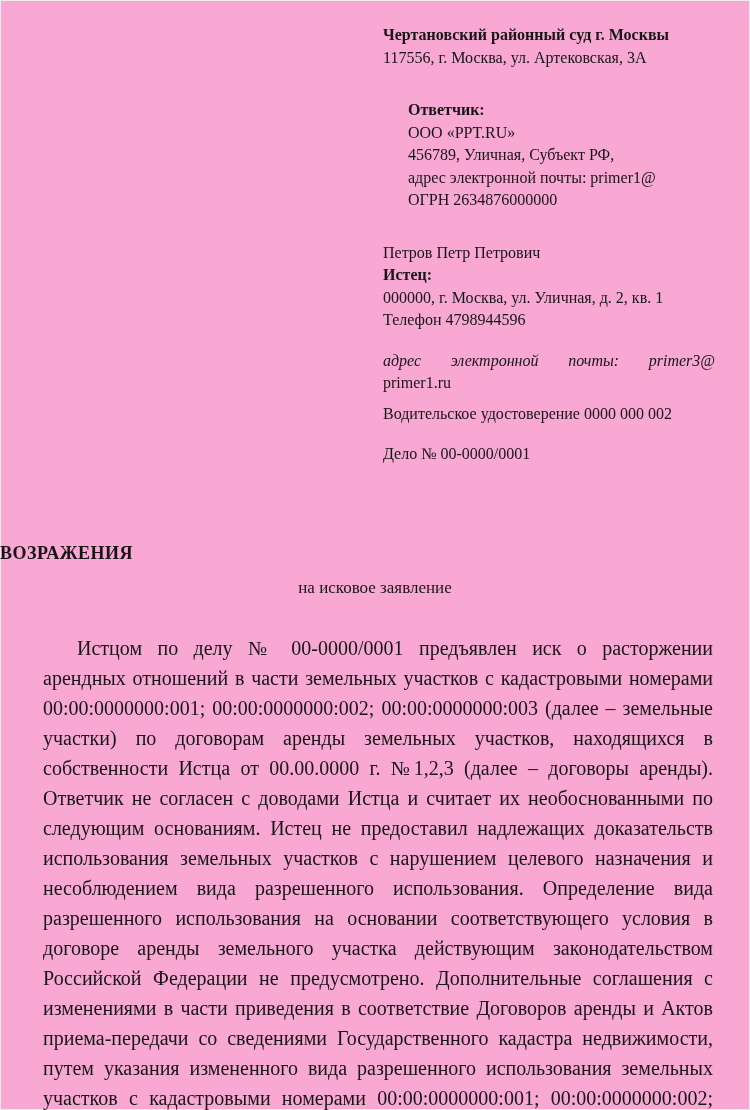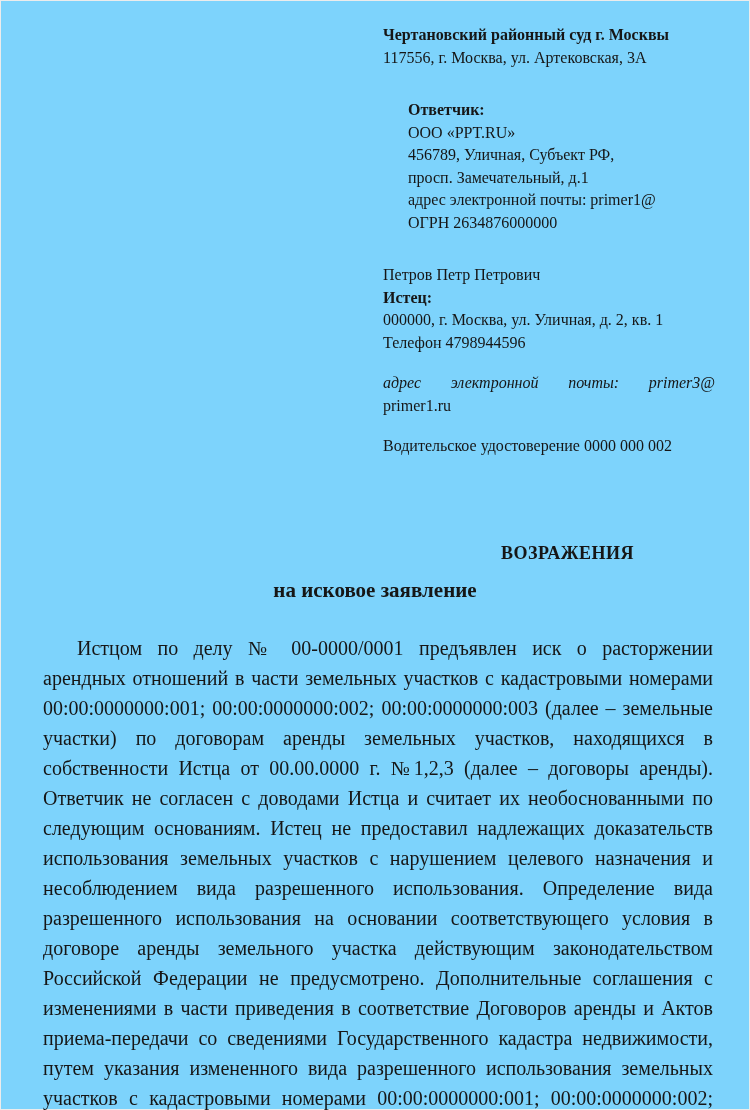--- a/index.html
+++ b/index.html
@@ -4,21 +4,21 @@
 <style>
   html, body {
     margin: 0;
     padding: 0;
     background: #ffffff;
   }
   .page {
     position: relative;
     width: 750px;
     height: 1110px;
-    background: #7dd3fc;
+    background: #f9a8d4;
     color: #161616;
     font-family: "Liberation Serif", "DejaVu Serif", serif;
     overflow: hidden;
     box-shadow: inset 0 0 0 1px #ececec;
     box-sizing: border-box;
   }
 
   
   .right-col {
     position: absolute;
@@ -29,50 +29,50 @@
     line-height: 22.5px;
   }
   .right-col .line {
     white-space: nowrap;
   }
   .bold { font-weight: bold; }
 
   .respondent-block { margin-top: 30px; margin-left: 25px; }
   .plaintiff-block  { margin-top: 30px; }
   .email-group      { margin-top: 18px; }
-  .license-line     { margin-top: 18px; font-family: Liberation Serif, serif; }
+  .license-line     { margin-top: 8px; font-family: Liberation Serif, serif; }
   .case-line        { margin-top: 18px; }
 
   
   .stretch {
     white-space: normal !important;
     text-align: justify;
     text-align-last: justify;
     font-style: italic;
   }
 
   
   .doc-title {
     position: absolute;
     top: 543px;
     left: 0;
     width: 634px;
-    text-align: right;
+    text-align: left;
     font-weight: bold;
     font-size: 18px;
     letter-spacing: 0.5px;
   }
   .doc-subtitle {
     position: absolute;
     top: 578px;
     left: 0;
     width: 750px;
     text-align: center;
-    font-weight: bold;
-    font-size: 21px;
+    font-weight: normal;
+    font-size: 17px;
   }
 
   
   .body-text {
     position: absolute;
     left: 43px;
     top: 633px;
     width: 670px;
     margin: 0;
     font-size: 20px;
@@ -91,38 +91,38 @@
 
     <div class="court-block">
       <div class="line bold">Чертановский районный суд г. Москвы</div>
       <div class="line">117556, г. Москва, ул. Артековская, 3А</div>
     </div>
 
     <div class="respondent-block">
       <div class="line bold">Ответчик:</div>
       <div class="line">ООО «PPT.RU»</div>
       <div class="line">456789, Уличная, Субъект РФ,</div>
-      <div class="line">просп. Замечательный, д.1</div>
       <div class="line">адрес электронной почты: primer1@</div>
       <div class="line">ОГРН 2634876000000</div>
     </div>
 
     <div class="plaintiff-block">
       <div class="line">Петров Петр Петрович</div>
       <div class="line bold">Истец:</div>
       <div class="line">000000, г. Москва, ул. Уличная, д. 2, кв. 1</div>
       <div class="line">Телефон 4798944596</div>
 
       <div class="email-group">
         <div class="line stretch">адрес электронной почты: primer3@</div>
         <div class="line">primer1.ru</div>
       </div>
 
       <div class="line license-line">Водительское удостоверение 0000 000 002</div>
 
+      <div class="line case-line">Дело № 00-0000/0001</div>
     </div>
 
   </div>
 
   <div class="doc-title">ВОЗРАЖЕНИЯ</div>
   <div class="doc-subtitle">на исковое заявление</div>
 
   <p class="body-text">Истцом по делу № 00-0000/0001 предъявлен иск о расторжении арендных отношений в части земельных участков с кадастровыми номерами 00:00:0000000:001; 00:00:0000000:002; 00:00:0000000:003 (далее – земельные участки) по договорам аренды земельных участков, находящихся в собственности Истца от 00.00.0000 г. №1,2,3 (далее – договоры аренды). Ответчик не согласен с доводами Истца и считает их необоснованными по следующим основаниям. Истец не предоставил надлежащих доказательств использования земельных участков с нарушением целевого назначения и несоблюдением вида разрешенного использования. Определение вида разрешенного использования на основании соответствующего условия в договоре аренды земельного участка действующим законодательством Российской Федерации не предусмотрено. Дополнительные соглашения с изменениями в части приведения в соответствие Договоров аренды и Актов приема-передачи со сведениями Государственного кадастра недвижимости, путем указания измененного вида разрешенного использования земельных участков с кадастровыми номерами 00:00:0000000:001; 00:00:0000000:002; 00:00:0000000:003 Истцом не направлялись.</p>
 
 </div>

